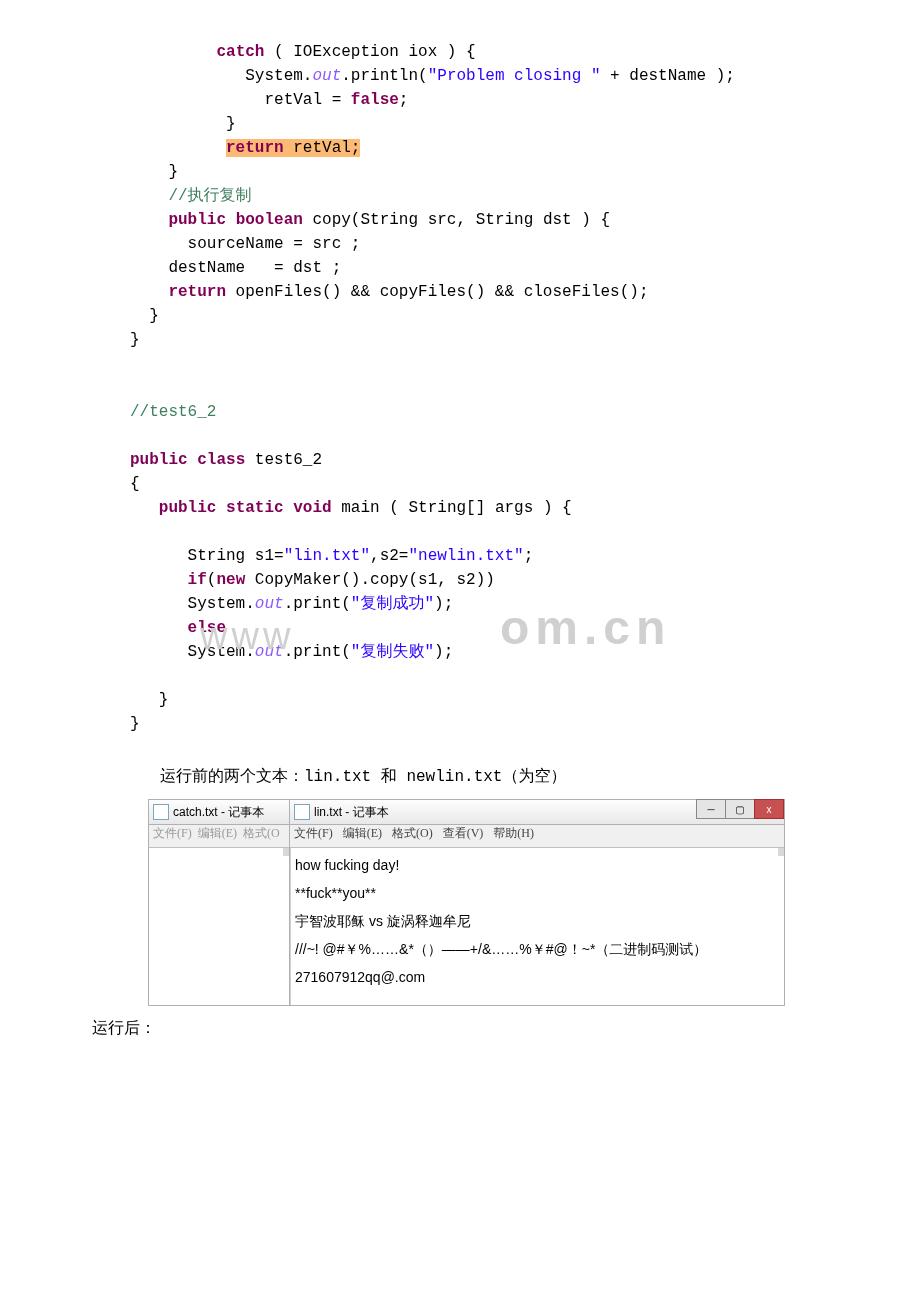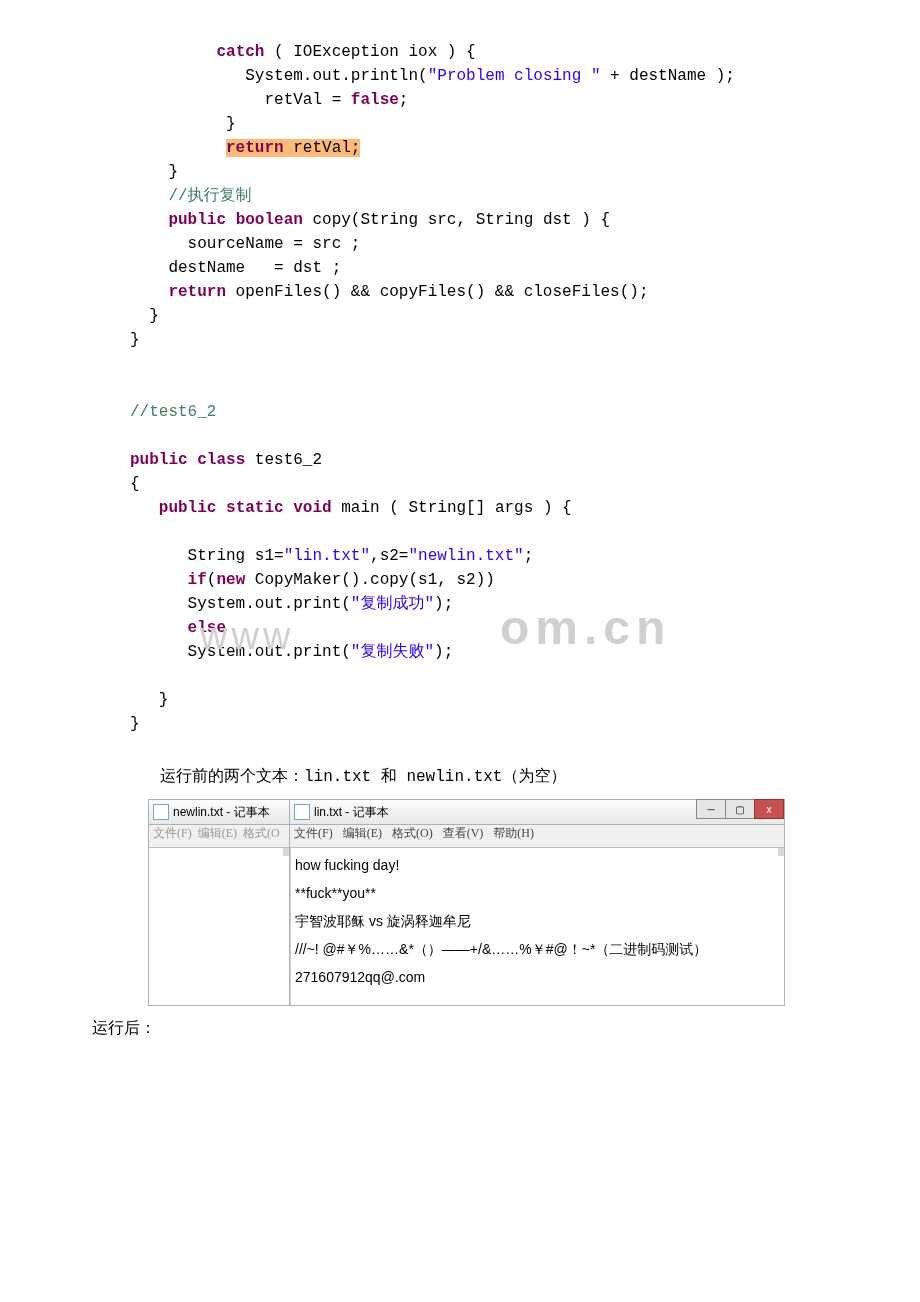--- a/index.html
+++ b/index.html
@@ -11,21 +11,21 @@
   }
   .code-block {
     font-family: "Courier New", monospace;
     font-size: 16px;
     line-height: 24px;
     padding: 40px 30px 20px 130px;
     white-space: pre;
     color: #000000;
   }
   .kw { color: #7f0055; font-weight: bold; }
-  .static-field { color: #000000; }
+  .static-field { color: #8b5cf6; font-style: italic; }
   .str { color: #2a00ff; }
   .comment { color: #3f7f5f; }
   .highlight { background: #fdba74; }
   .watermark {
     position: absolute;
     color: #d0d0d0;
     font-family: Arial, sans-serif;
     font-size: 42px;
     pointer-events: none;
   }
@@ -167,21 +167,21 @@
 
 <div class="watermark watermark1">www</div>
 <div class="watermark watermark2">om.cn</div>
 
 <div class="chinese-line">运行前的两个文本：lin.txt 和 newlin.txt（为空）</div>
 
 <div class="notepad-container">
   <div class="notepad-left">
     <div class="titlebar">
       <div class="notepad-icon"></div>
-      <span>newlin.txt - 记事本</span>
+      <span>catch.txt - 记事本</span>
     </div>
     <div class="menubar menubar-left">
       <span>文件(F)</span>
       <span>编辑(E)</span>
       <span>格式(O</span>
     </div>
     <div class="content-area" style="border:none;"></div>
   </div>
   <div class="notepad-right">
     <div class="titlebar titlebar-right">

